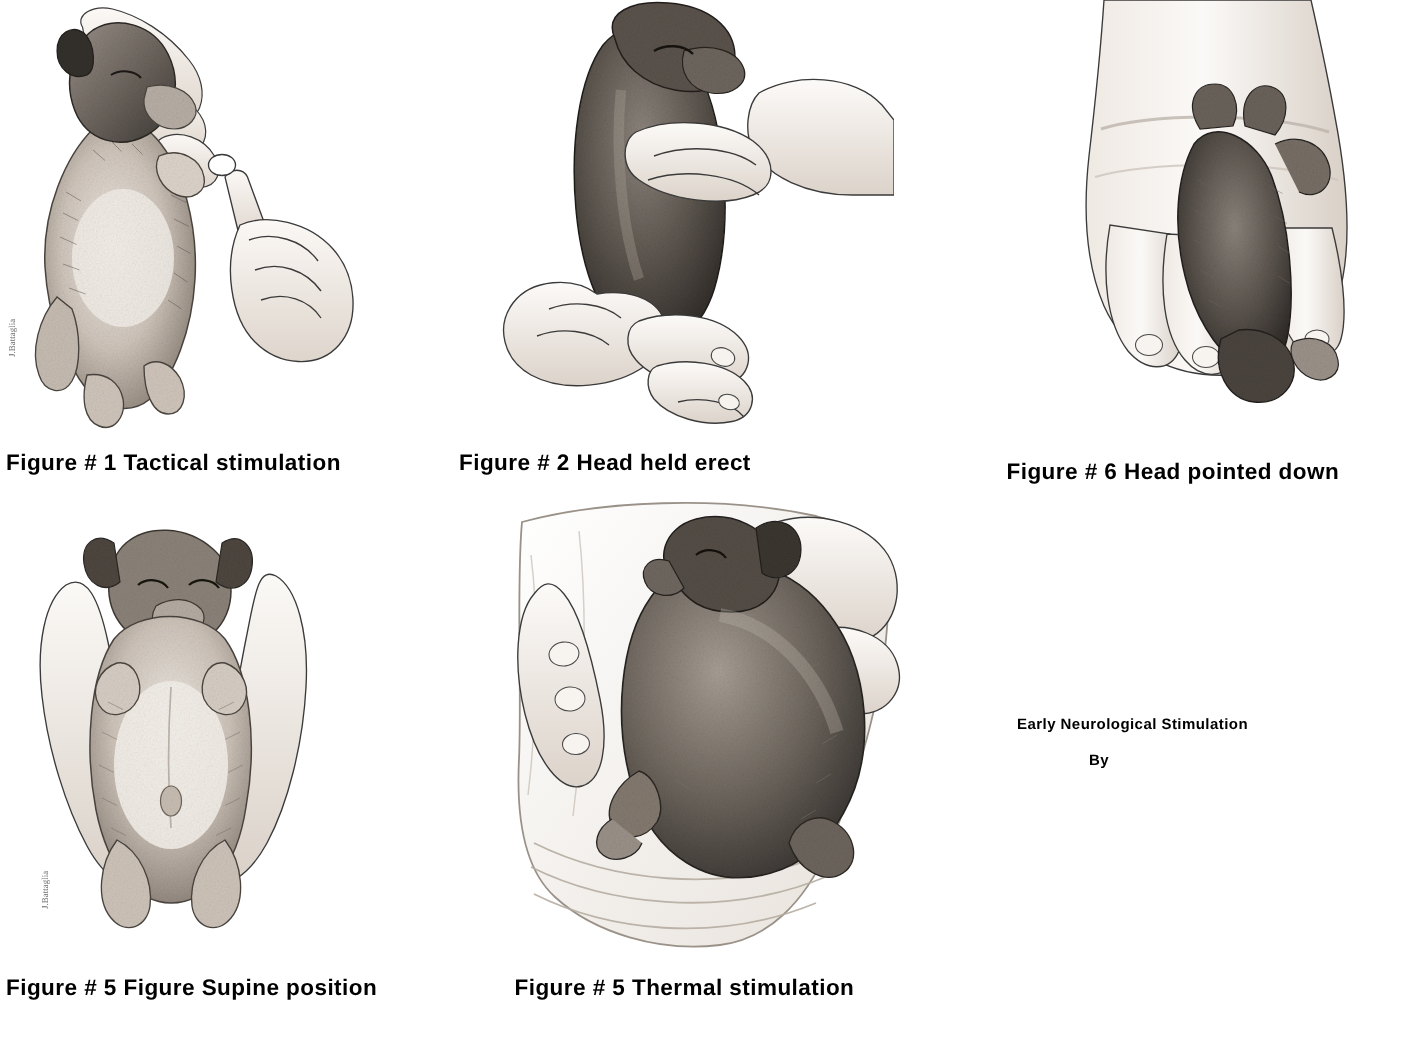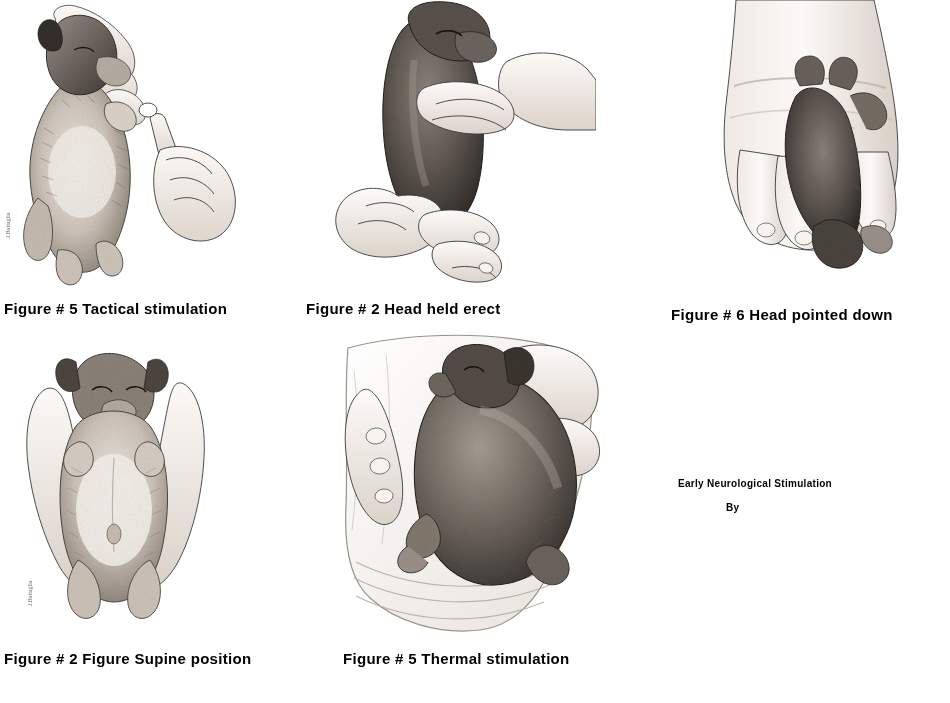--- a/index.html
+++ b/index.html
@@ -123,21 +123,21 @@
           <path d="M160,150 C178,142 206,148 222,166 C238,184 240,214 226,230 C212,246 186,244 170,228 C154,212 148,176 160,150 Z"></path>
           <path d="M166,160 C182,154 202,160 212,174" fill="none"></path>
           <path d="M170,180 C186,174 204,180 214,194" fill="none"></path>
           <path d="M174,200 C190,194 206,200 214,212" fill="none"></path>
         </g>
 
         <ellipse cx="148" cy="110" rx="9" ry="7" fill="#ffffff" stroke="#3a3a3a" stroke-width="0.9"></ellipse>
         <text x="10" y="238" font-family="Liberation Serif, serif" font-size="6" fill="#6b6b6b" transform="rotate(-90 10 238)">J.Battaglia</text>
       </svg>
     </div>
-    <div class="caption" style="position:absolute;left:4px;top:300px;">Figure # 5 Tactical stimulation</div>
+    <div class="caption" style="position:absolute;left:4px;top:300px;">Figure # 1 Tactical stimulation</div>
   </div>
 
   <div class="figure" style="left:306px; top:0px; width:290px; height:320px;">
     <div class="fig-art" style="width:290px;height:292px;">
       <svg width="290" height="292" viewBox="0 0 290 292" aria-hidden="true">
         <defs>
           <radialGradient id="f2body" cx="45%" cy="35%" r="70%">
             <stop offset="0%" stop-color="#8e867e"></stop>
             <stop offset="55%" stop-color="#5d564f"></stop>
             <stop offset="100%" stop-color="#302c28"></stop>
@@ -317,21 +317,21 @@
           <path d="M114,120 C112,150 112,186 114,214" fill="none" stroke="#a79d93" stroke-width="1.1" opacity="0.7"></path>
           <ellipse cx="114" cy="196" rx="7" ry="10" fill="#c8bdb2" stroke="#6d645b" stroke-width="0.8"></ellipse>
         </g>
         <g stroke="#6b635c" stroke-width="0.6" opacity="0.5" fill="none">
           <path d="M72,130 l10,5 M68,150 l10,5 M66,172 l10,5 M68,194 l10,5 M74,214 l10,5"></path>
           <path d="M156,130 l-10,5 M160,150 l-10,5 M162,172 l-10,5 M160,194 l-10,5 M154,214 l-10,5"></path>
         </g>
         <text x="32" y="268" font-family="Liberation Serif, serif" font-size="6" fill="#6b6b6b" transform="rotate(-90 32 268)">J.Battaglia</text>
       </svg>
     </div>
-    <div class="caption" style="position:absolute;left:4px;top:312px;">Figure # 2 Figure Supine position</div>
+    <div class="caption" style="position:absolute;left:4px;top:312px;">Figure # 5 Figure Supine position</div>
   </div>
 
   <div class="figure" style="left:330px; top:330px; width:320px; height:340px;">
     <div class="fig-art" style="width:320px;height:315px;">
       <svg width="320" height="315" viewBox="0 0 320 315" aria-hidden="true">
         <defs>
           <radialGradient id="f5body" cx="40%" cy="35%" r="70%">
             <stop offset="0%" stop-color="#a79e95"></stop>
             <stop offset="55%" stop-color="#6f675f"></stop>
             <stop offset="100%" stop-color="#3b3733"></stop>

